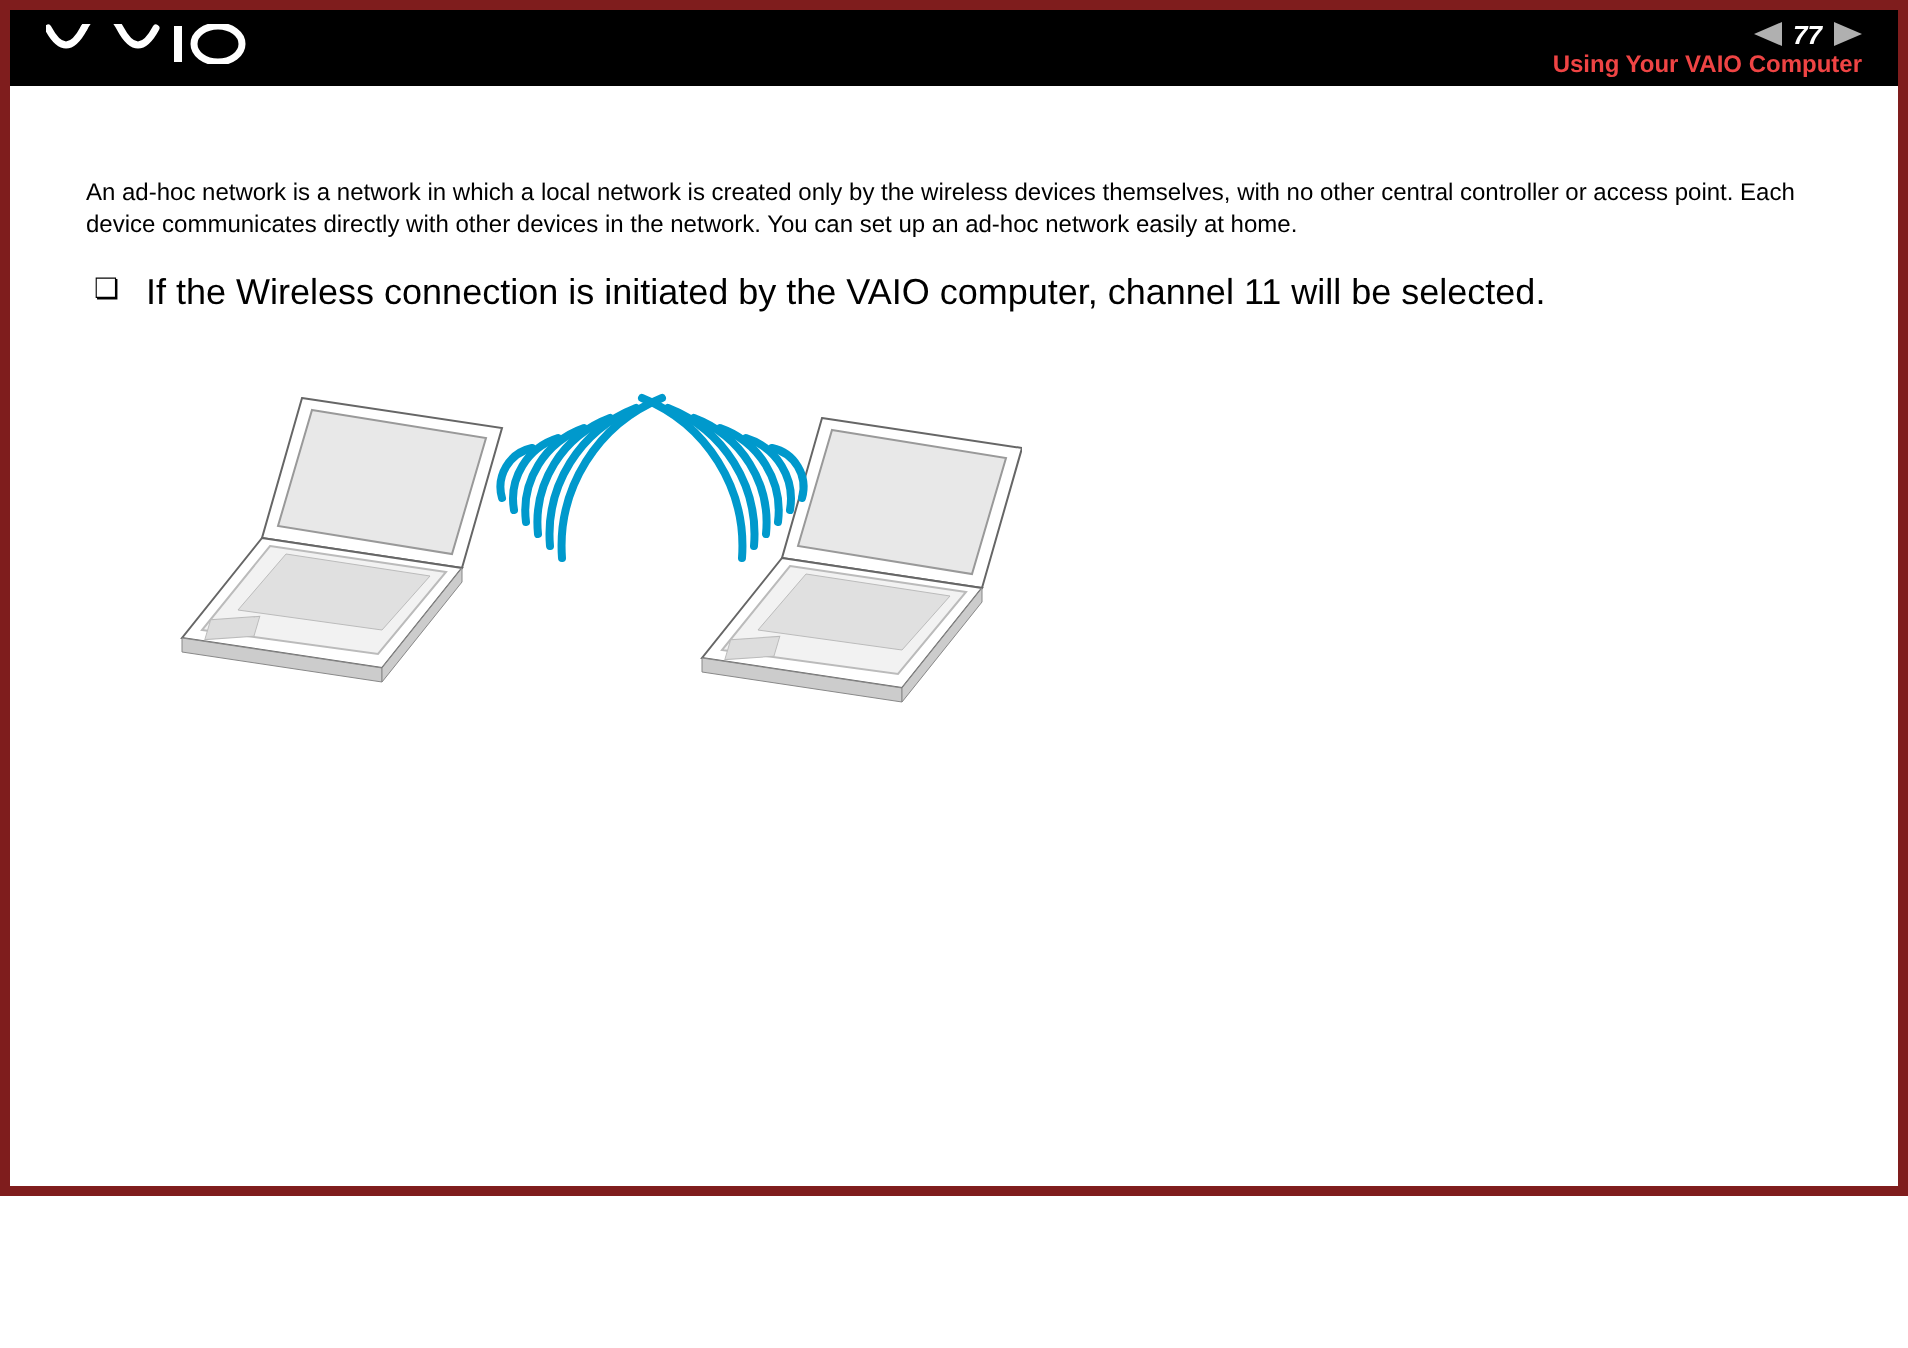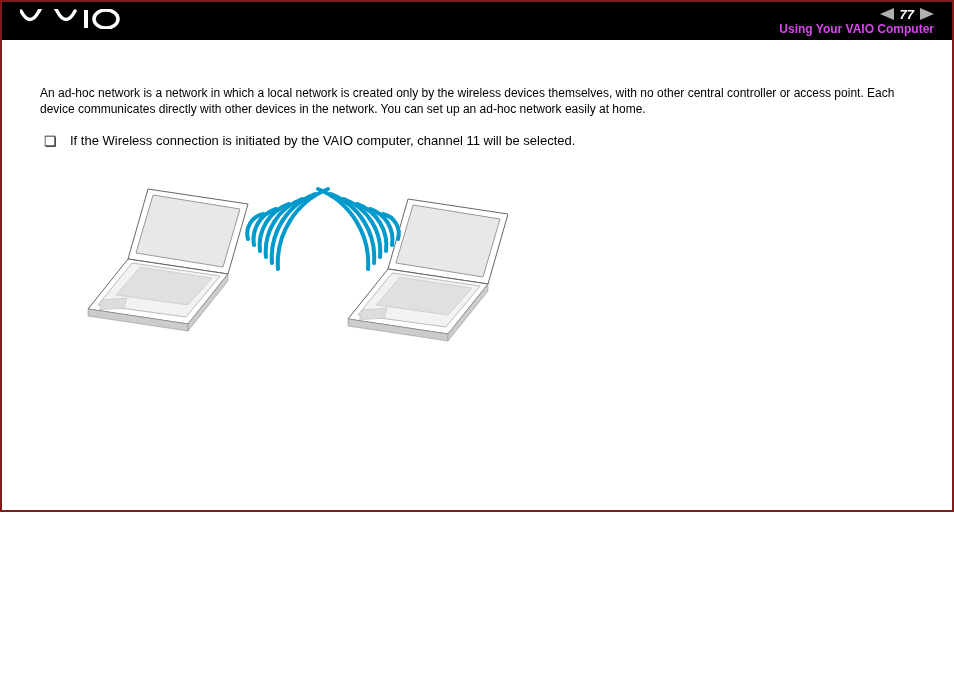--- a/index.html
+++ b/index.html
@@ -1,29 +1,29 @@
 <!DOCTYPE html>
 <html><head>
 <meta charset="utf-8">
 <style>
   * { box-sizing: border-box; margin: 0; padding: 0; }
   html, body { width: 954px; height: 674px; font-family: Arial, Helvetica, sans-serif; background: #fff; color: #000; }
-  .page { width: 954px; height: 512px; border: 2px solid #7f1d1d; position: relative; }
+  .page { width: 954px; height: 598px; border: 5px solid #7f1d1d; position: relative; }
   .topbar { background: #000; height: 38px; display: flex; align-items: center; justify-content: space-between; padding: 0 18px 0 18px; }
   .logo svg { height: 20px; }
   .topright { display: flex; flex-direction: column; align-items: flex-end; gap: 0px; }
   .pager { display: flex; align-items: center; gap: 6px; }
   .pager .arrow { display:inline-flex; align-items:center;}
   .pager .num { color: #fff; font-size: 13px; font-style: italic; font-weight: bold; }
-  .section { color: #d946ef; font-size: 12px; font-weight: bold; }
+  .section { color: #ef4444; font-size: 12px; font-weight: bold; }
   .content { padding: 46px 38px 0 38px; }
   h1 { color: #2a2aff; font-weight: normal; font-size: 24px; margin-bottom: 12px; }
   p.body { font-size: 12px; line-height: 1.33; margin-bottom: 14px; }
   ul.bullets { list-style: none; padding-left: 0; }
-  ul.bullets li { font-size: 13px; line-height: 1.33; padding-left: 30px; position: relative; margin-bottom: 10px; }
+  ul.bullets li { font-size: 18px; line-height: 1.33; padding-left: 30px; position: relative; margin-bottom: 10px; }
   ul.bullets li::before { content: "❏"; position: absolute; left: 4px; top: 0; font-size: 14px; }
   .illus { margin-top: 8px; padding-left: 38px; }
 </style>
 </head>
 <body>
 
 <div class="page">
   <div class="topbar">
     <div class="logo">
       <svg viewBox="0 0 220 40" width="110" height="20">

